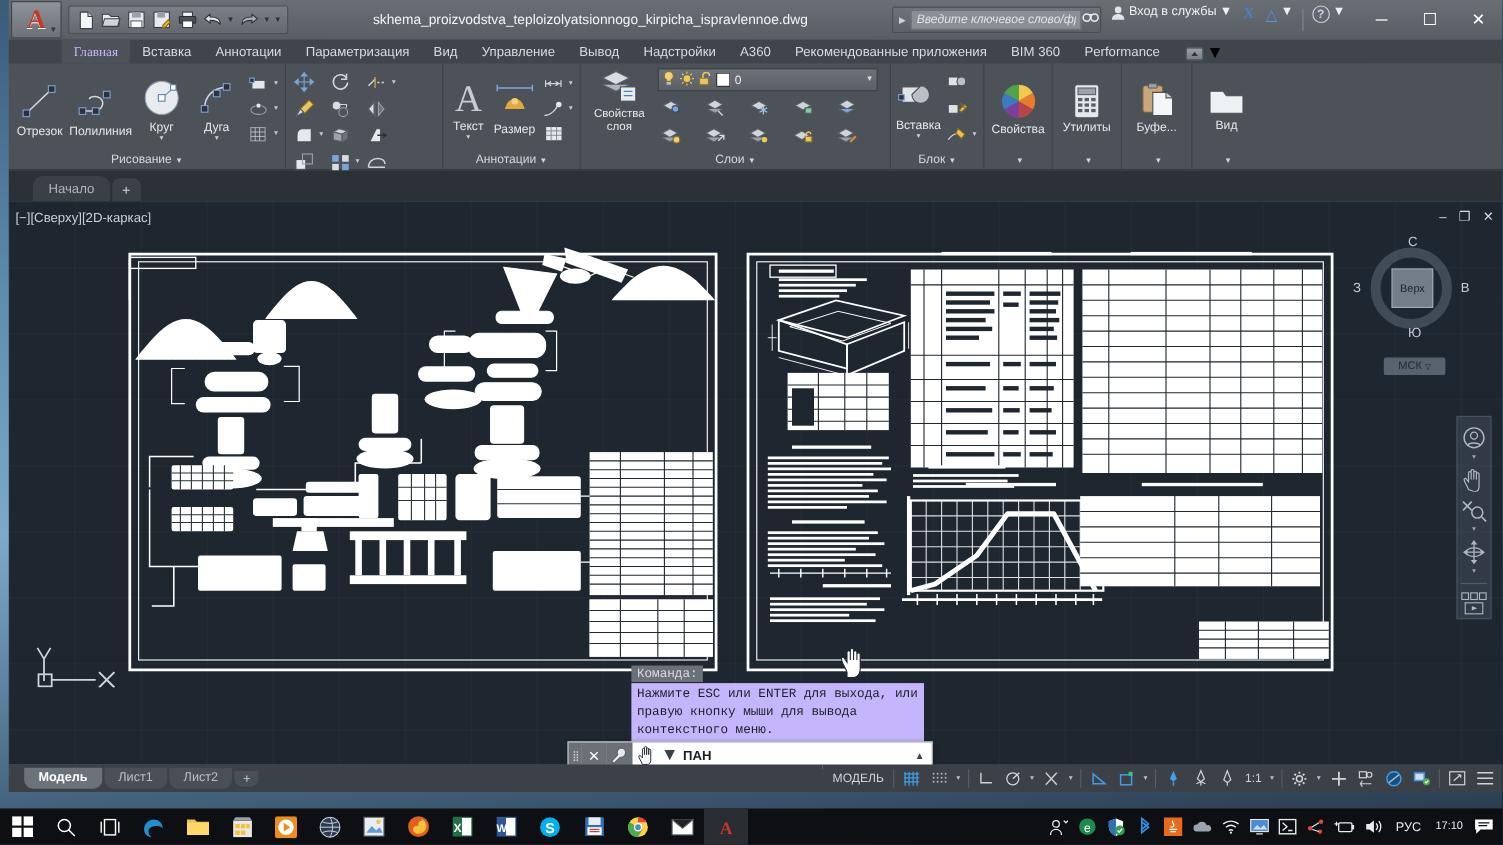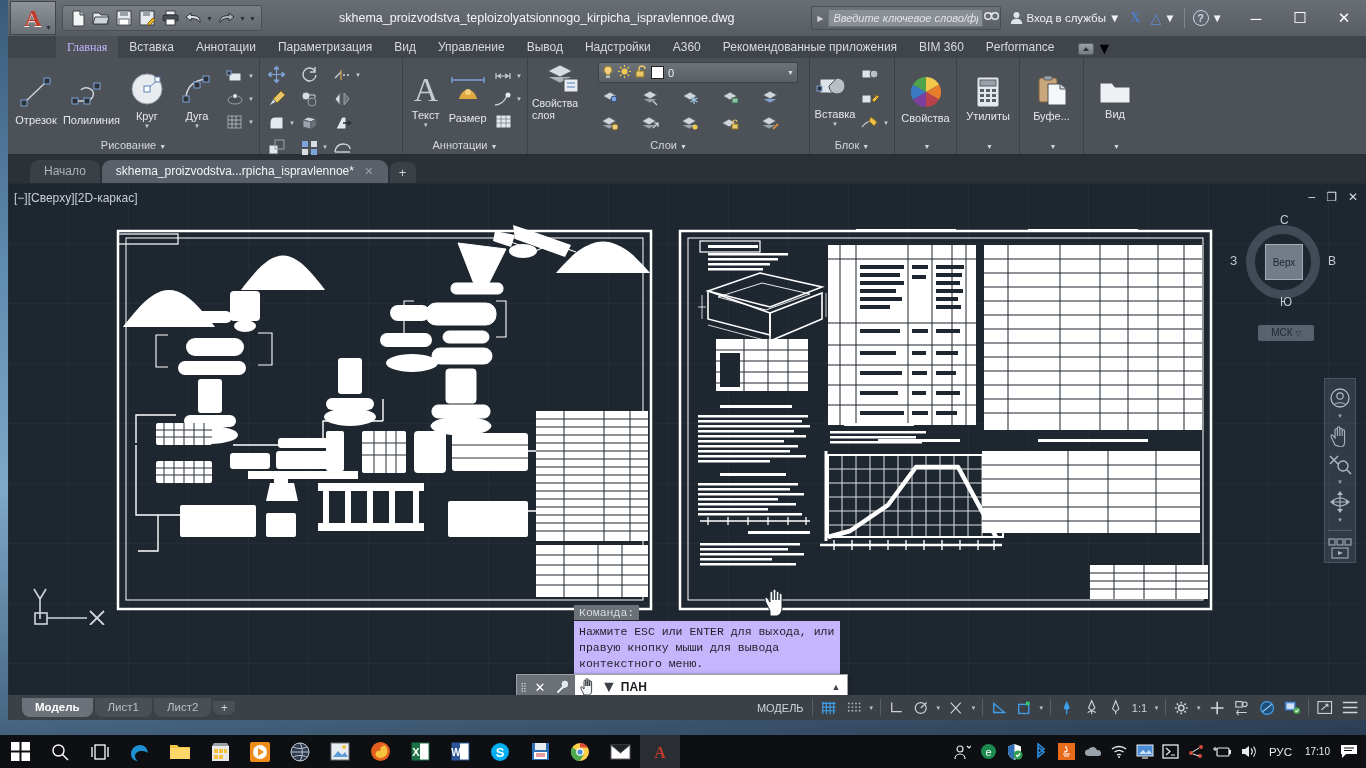--- a/index.html
+++ b/index.html
@@ -54,21 +54,21 @@
     background: linear-gradient(#6e737a,#5b6067);
     border: 1px solid #4a4e54; border-radius: 2px; margin-right: 4px;
   }
   .searchbox .arrow { width: 16px; text-align: center; color: #cfd3d8; font-size: 8px; }
   .search-input {
     width: 155px; height: 18px; background: #8a8f96; border: 1px solid #6d7278;
     color: #d9dde1; font-style: italic; font-size: 11px; padding: 0 4px;
     font-family: "Liberation Sans", sans-serif;
   }
   .search-input::placeholder { color: #dfe3e7; font-style: italic; }
-  .tb-item { display: flex; align-items: center; gap: 3px; color: #eef1f4; font-size: 11.5px;
+  .tb-item { display: flex; gap: 3px; color: #eef1f4; font-size: 11.5px;
              padding: 0 5px; height: 26px; }
   .tb-sep { width: 1px; height: 20px; background: #82878e; margin: 0 3px; }
   .win-btns { display: flex; margin-left: 6px; }
   .win-btn { width: 44px; height: 34px; display: flex; align-items: center; justify-content: center;
              color: #fff; font-size: 15px; }
 
   
   .ribbon-tabs {
     position: absolute; left: 8px; top: 36px; width: 1358px; height: 22px;
     background: #40454c; display: flex; align-items: flex-end; padding-left: 48px;
@@ -565,21 +565,21 @@
 
     <div class="panel" style="width:282px">
       <div class="panel-body" style="align-items:flex-start;padding-top:4px">
         <div class="big-btn" style="width:62px">
           <svg width="42" height="34" viewBox="0 0 42 34">
               <path d="M6 9l12-6 12 6-12 6z" fill="#d8dde2" stroke="#5a5f65"></path>
               <path d="M6 15l12 6 12-6" fill="#aeb5bc" stroke="#5a5f65"></path>
               <rect x="22" y="17" width="14" height="13" fill="#e8ecef" stroke="#4a4f55"></rect>
               <path d="M25 21h8M25 25h8" stroke="#4a7ec9" stroke-width="1.2"></path>
             </svg>
-          <span class="lbl" style="font-size:10.5px;line-height:12px;white-space:normal">Свойства слоя</span>
+          <span class="lbl" style="font-size:10.5px;line-height:12px;text-align:center;white-space:normal">Свойства слоя</span>
         </div>
         <div style="display:flex;flex-direction:column;gap:3px;margin-left:2px">
           <div class="layer-combo">
             <span>
               <svg width="12" height="14" viewBox="0 0 12 14">
                   <path d="M6 1a4 4 0 0 0-2 7.5V10h4V8.5A4 4 0 0 0 6 1z" fill="#f2d07a" stroke="#8d7420"></path>
                   <rect x="4" y="10.5" width="4" height="2.5" fill="#b9bfc5"></rect>
                 </svg>
             </span>
             <span>
@@ -781,24 +781,20 @@
             </svg>
           <span class="lbl">Вид</span>
         </div>
       </div>
       <div class="panel-title"><span class="c">▼</span></div>
     </div>
   </div>
 
   <div class="doctabs">
     <div class="dtab">Начало</div>
-    <div class="dtab active">
-      <span>skhema_proizvodstva...rpicha_ispravlennoe*</span>
-      <span class="x">✕</span>
-    </div>
     <div class="dtab-add">+</div>
   </div>
 
   <div class="canvas">
     <svg width="1358" height="512" viewBox="0 0 1358 512" style="position:absolute;left:0;top:0">
       <defs>
         <pattern id="grid" width="60" height="60" patternUnits="userSpaceOnUse">
           <path d="M60 0H0V60" fill="none" stroke="#29313c" stroke-width="1"></path>
         </pattern>
         <pattern id="dots" width="3" height="3" patternUnits="userSpaceOnUse">

